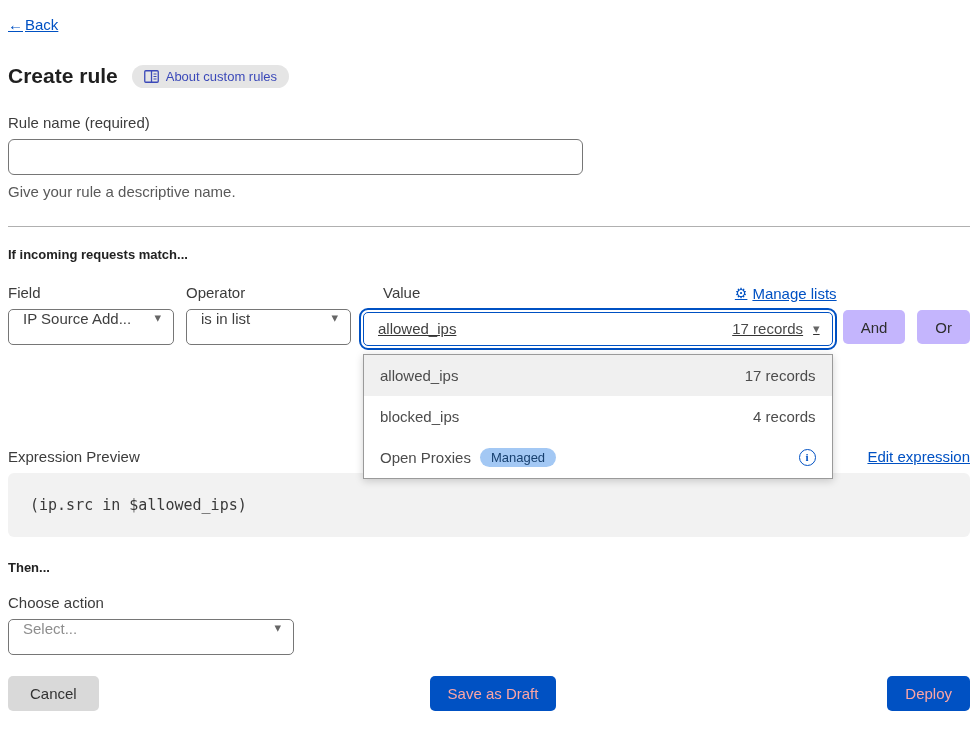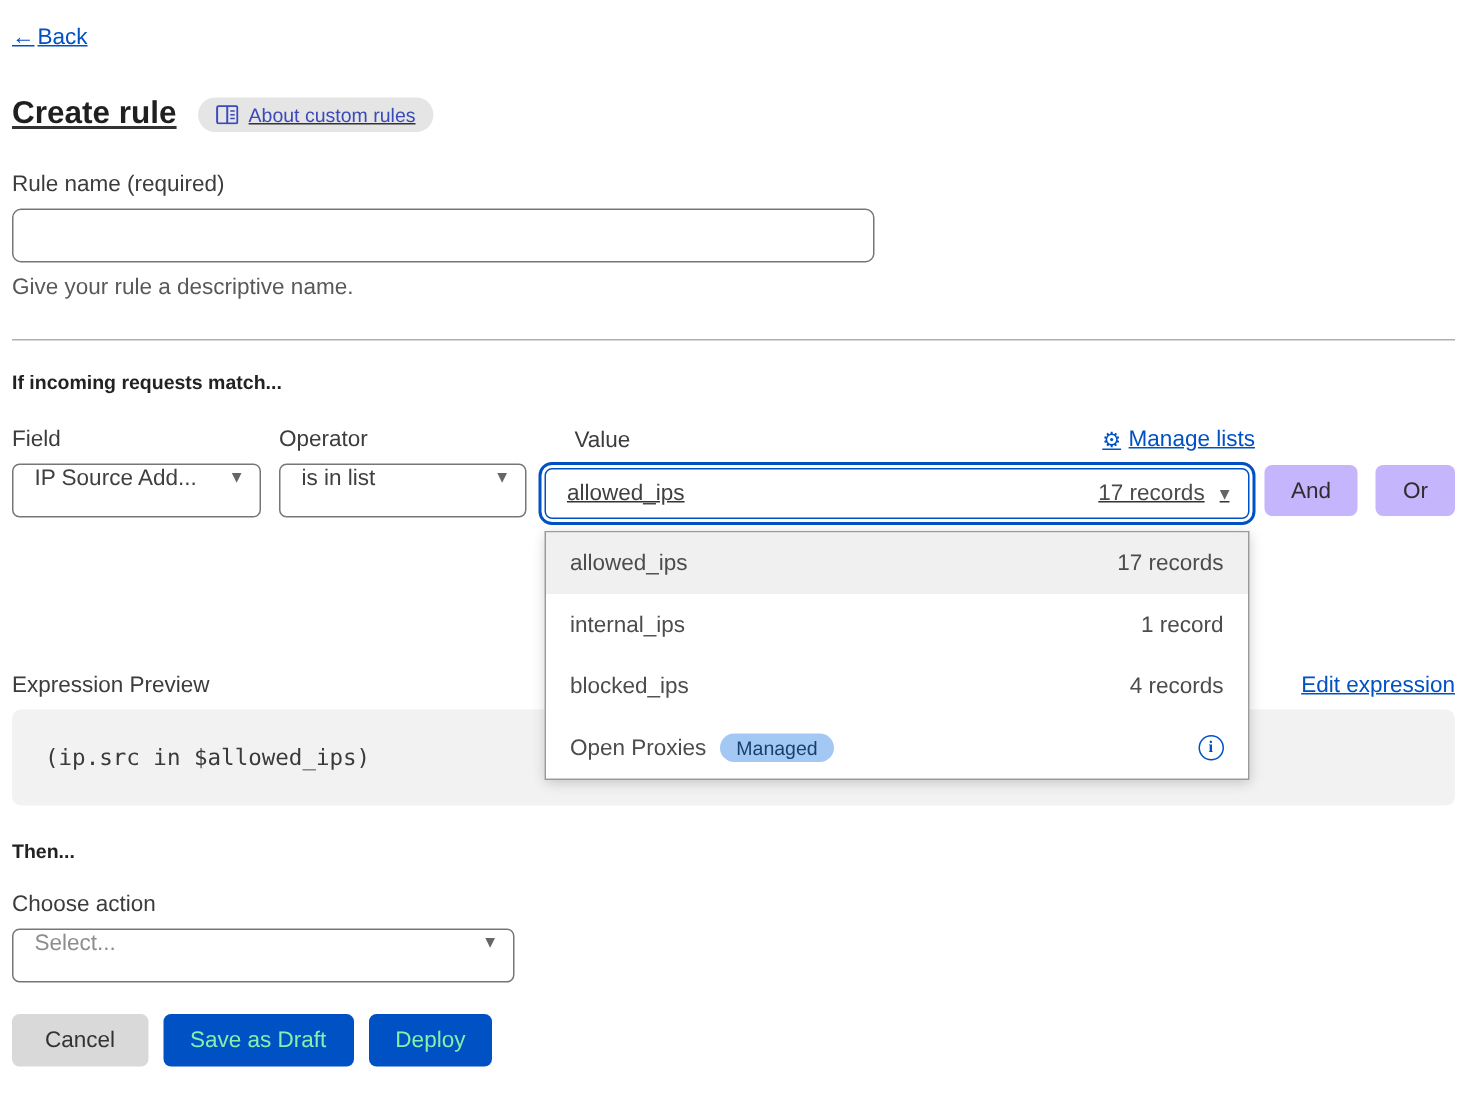--- a/index.html
+++ b/index.html
@@ -20,21 +20,21 @@
     cursor: pointer;
     font-size: 15px;
   }
 
   
   .back-row { margin-bottom: 30px; }
   .back-link { display: inline-flex; align-items: center; gap: 2px; font-size: 16px; }
   .back-arrow { text-decoration: none; display: inline-block; }
 
   
-  .title-row { display: flex; align-items: center; gap: 14px; margin-bottom: 26px; text-decoration: underline; }
+  .title-row { display: flex; align-items: center; gap: 14px; margin-bottom: 26px; }
   .page-title { font-size: 21px; font-weight: 700; color: #1f1f1f; }
   .about-badge {
     display: inline-flex; align-items: center; gap: 7px;
     background: #e5e5e5; color: #3b49b9;
     font-size: 13px; padding: 4px 12px; border-radius: 14px;
     cursor: pointer;
   }
   .book-icon { display: inline-flex; }
 
   
@@ -116,34 +116,34 @@
     display: flex; align-items: center; padding: 0 22px;
   }
   .expression-code {
     font-family: "DejaVu Sans Mono", "Liberation Mono", monospace;
     font-size: 15px; color: #3a3a3a;
   }
 
   
   .then-section { margin-top: 23px; }
   .then-section .section-heading { margin-bottom: 19px; }
-  .action-select { width: 335px; }
+  .action-select { width: 286px; }
   .action-select .placeholder { color: #8d8d8d; }
 
   
   .gray-btn {
     background: #c4b5fd; color: #2e2e2e; border: none; border-radius: 5px;
     font-size: 15px; font-family: "Liberation Sans", sans-serif;
     height: 34px; padding: 0 18px; cursor: pointer;
   }
-  .footer { margin-top: 21px; display: flex; justify-content: flex-start; gap: 10px; }
+  .footer { margin-top: 21px; display: flex; justify-content: space-between; gap: 10px; }
   .footer .btn { height: 35px; border-radius: 5px; font-size: 15px; border: none; cursor: pointer;
     font-family: "Liberation Sans", sans-serif; }
   .btn-secondary { background: #d9d9d9; color: #333; padding: 0 22px; }
-  .btn-primary { background: #0051c3; color: #86efac; padding: 0 18px; }
+  .btn-primary { background: #0051c3; color: #fca5a5; padding: 0 18px; }
 </style>
 </head>
 <body>
 
 <div class="page">
 
   <div class="back-row">
     <a class="link back-link">
         <span class="back-arrow">←</span>
         <span>Back</span>
@@ -209,24 +209,20 @@
             <span class="caret">▾</span>
           </span>
         </div>
 
         <div class="dropdown">
           <div class="dropdown-row highlighted">
             <span>allowed_ips</span>
             <span class="row-meta">17 records</span>
           </div>
           <div class="dropdown-row">
-            <span>internal_ips</span>
-            <span class="row-meta">1 record</span>
-          </div>
-          <div class="dropdown-row">
             <span>blocked_ips</span>
             <span class="row-meta">4 records</span>
           </div>
           <div class="dropdown-row">
             <span>Open Proxies</span>
             <span class="managed-badge">Managed</span>
             <span class="info-icon">i</span>
           </div>
         </div>
       </div>

